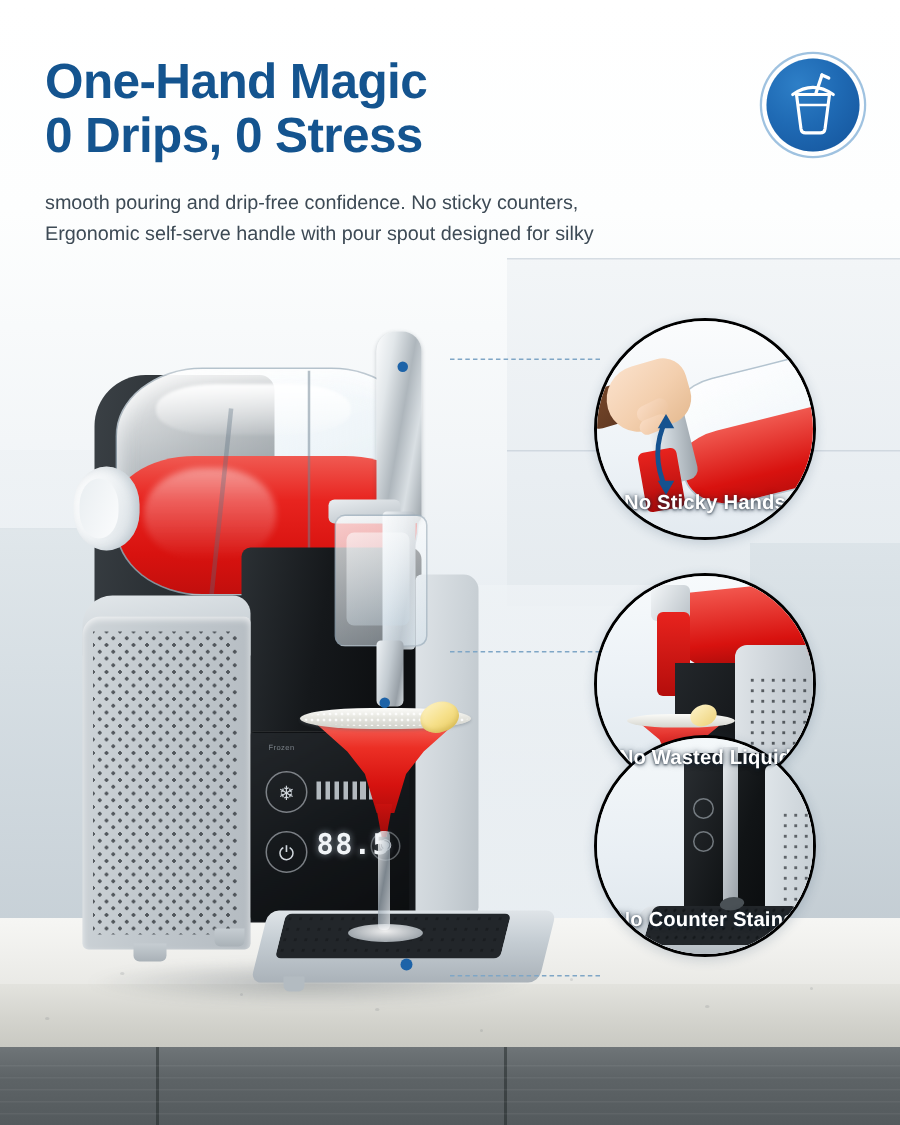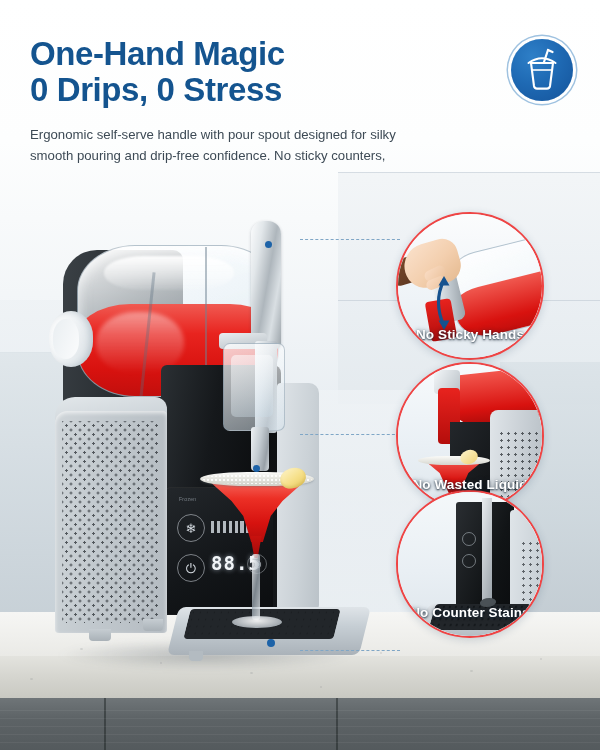--- a/index.html
+++ b/index.html
@@ -329,21 +329,21 @@
     transform:rotate(-18deg);
     box-shadow:inset 0 -2px 3px rgba(190,160,60,.4);
   }
 
   
   .conn{position:absolute;height:0;border-top:1.6px dashed #7fa6c6;}
 
   
   .badge{
     position:absolute;border-radius:50%;overflow:hidden;
-    border:2px solid #ef4444;
+    border:2px solid #000000;
     box-shadow:0 2px 8px rgba(40,70,100,.20);
     background:#eef3f7;
   }
   .badge-label{
     position:absolute;left:0;bottom:16px;width:100%;text-align:center;
     color:#ffffff;font-weight:bold;font-size:13.5px;letter-spacing:.1px;
     text-shadow:0 1px 2px rgba(20,35,50,.85),0 0 4px rgba(20,35,50,.6);
     z-index:6;
   }
   .b-scene{position:absolute;inset:0;}
@@ -504,22 +504,22 @@
   <div class="cab-grain" style="top:726px;"></div>
   <div class="cab-grain" style="top:734px;"></div>
   <div class="cab-grain" style="top:742px;"></div>
 
   <div class="headline">
     <span class="l1">One-Hand Magic</span>
     <span class="l2">0 Drips, 0 Stress</span>
   </div>
 
   <div class="subcopy">
+    <span>smooth pouring and drip-free confidence. No sticky counters,</span>
     <span>Ergonomic self-serve handle with pour spout designed for silky</span>
-    <span>smooth pouring and drip-free confidence. No sticky counters,</span>
   </div>
 
   <div class="drink-icon">
     <svg width="62" height="62" viewBox="0 0 62 62">
       <path d="M20 24 L42 24 L39 47 Q38.6 49.6 36 49.6 L26 49.6 Q23.4 49.6 23 47 Z" fill="none" stroke="#ffffff" stroke-width="2.1"></path>
       <path d="M17.5 24 Q31 14.5 44.5 24" fill="none" stroke="#ffffff" stroke-width="2.1" stroke-linecap="round"></path>
       <line x1="21" y1="31" x2="41" y2="31" stroke="#ffffff" stroke-width="1.6"></line>
       <path d="M33 23 L37 11" stroke="#ffffff" stroke-width="2.2" stroke-linecap="round"></path>
       <path d="M37 11 L41.5 13" stroke="#ffffff" stroke-width="2.2" stroke-linecap="round"></path>
     </svg>
@@ -618,21 +618,21 @@
         <svg width="34" height="62" viewBox="0 0 34 62">
           <path d="M16 8 Q5 30 16 54" fill="none" stroke="#15528f" stroke-width="3.2" stroke-linecap="round"></path>
           <path d="M16 4 L21.5 13.5 L10.5 13.5 Z" fill="#15528f"></path>
           <path d="M16 58 L10.5 48.5 L21.5 48.5 Z" fill="#15528f"></path>
         </svg>
       </div>
     </div>
     <div class="badge-label">No Sticky Hands</div>
   </div>
 
-  <div class="badge" style="left:396px;top:362px;width:144px;height:144px;">
+  <div class="badge" style="left:396px;top:382px;width:144px;height:144px;">
     <div class="b-scene">
       <div class="b2-bg"></div>
       <div class="b2-red"></div>
       <div class="b2-chrome"></div>
       <div class="b2-tube"></div>
       <div class="b2-dark"></div>
       <div class="b2-body"></div>
       <div class="b2-holes"></div>
       <div class="b2-glass">
         <div class="b2-bowl"></div>

